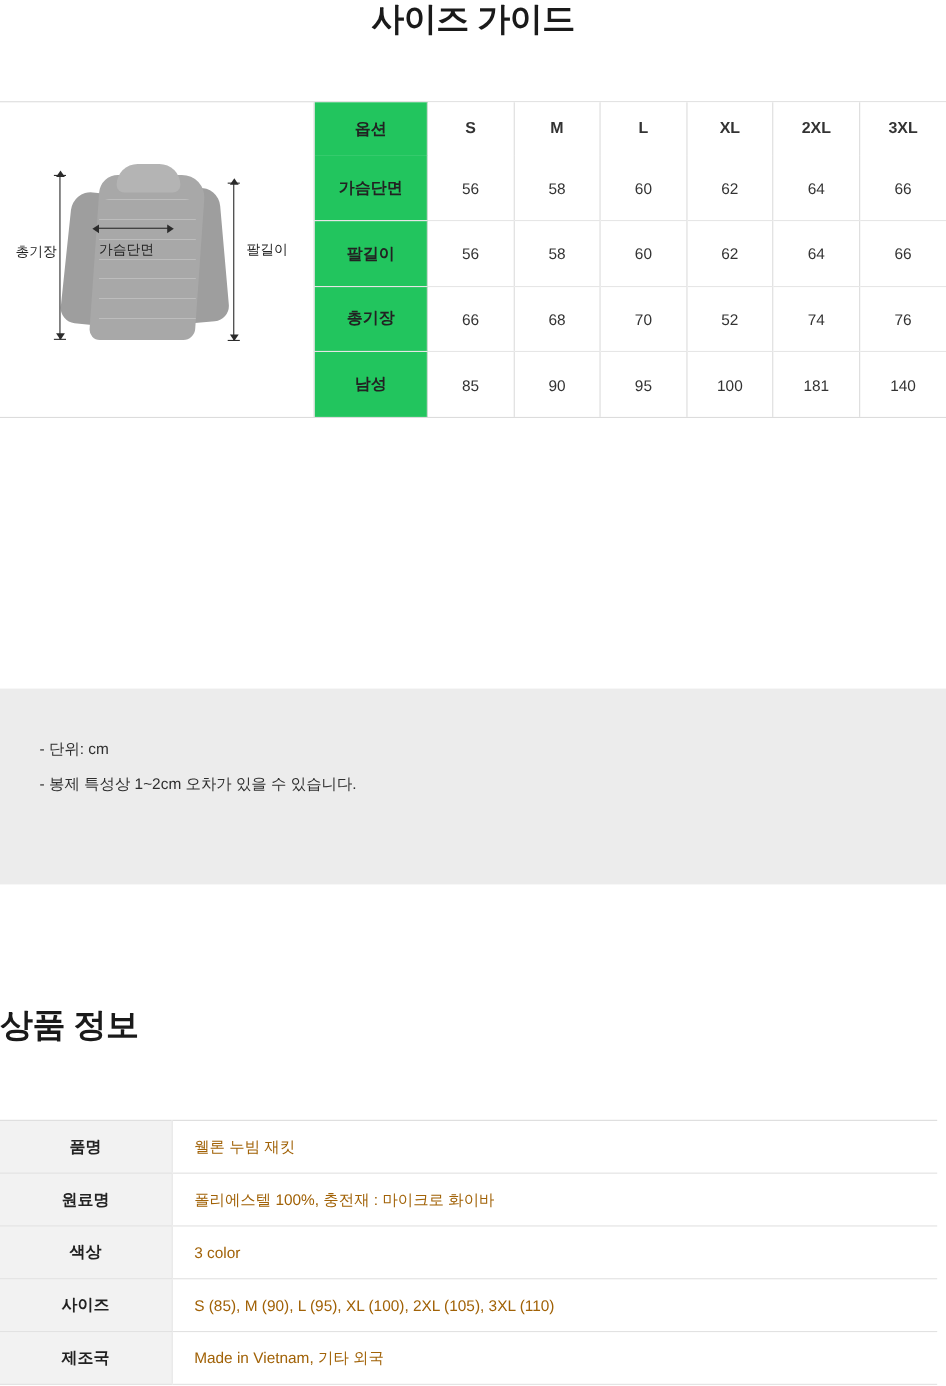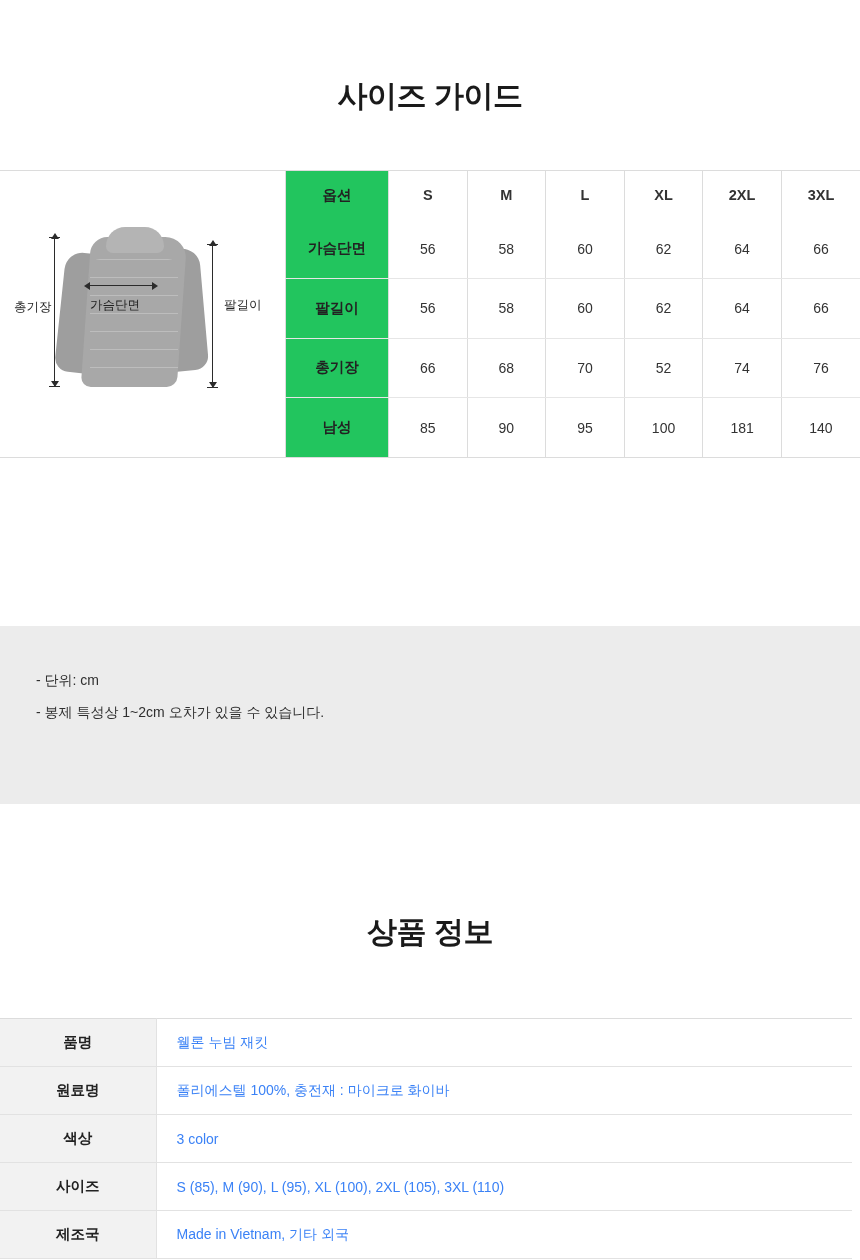--- a/index.html
+++ b/index.html
@@ -17,21 +17,20 @@
     position: relative;
   }
 
   
   .page-title {
     text-align: center;
     font-size: 30px;
     font-weight: bold;
     letter-spacing: -0.5px;
     color: #1a1a1a;
-    padding-top: 78px;
     line-height: 1.2;
   }
 
   
   .size-guide-block {
     margin-top: 56px;
     border-top: 1px solid #dcdcdc;
     border-bottom: 1px solid #dcdcdc;
     display: flex;
     width: 860px;
@@ -196,21 +195,20 @@
     font-size: 14px;
     color: #2f2f2f;
     line-height: 1.55;
   }
 
   
   .section-title {
     position: absolute;
     top: 912px;
     width: 860px;
-    text-align: center;
     font-size: 30px;
     font-weight: bold;
     letter-spacing: -0.5px;
     color: #1a1a1a;
   }
 
   .info-table {
     position: absolute;
     top: 1018px;
     left: 0;
@@ -224,21 +222,21 @@
     background: #f2f2f2;
     font-size: 14.5px;
     font-weight: bold;
     color: #222;
     text-align: center;
     height: 48px;
     border-bottom: 1px solid #e2e2e2;
   }
   .info-table td {
     font-size: 14px;
-    color: #3b82f6;
+    color: #a16207;
     padding-left: 20px;
     height: 48px;
     border-bottom: 1px solid #e2e2e2;
     border-left: 1px solid #e2e2e2;
   }
 </style>
 </head>
 <body>
 
 <div class="page-title">사이즈 가이드</div>

